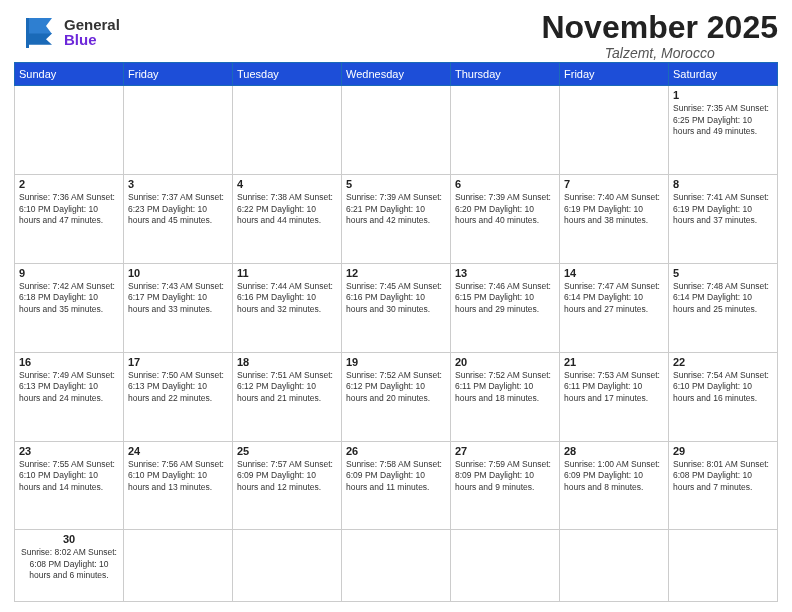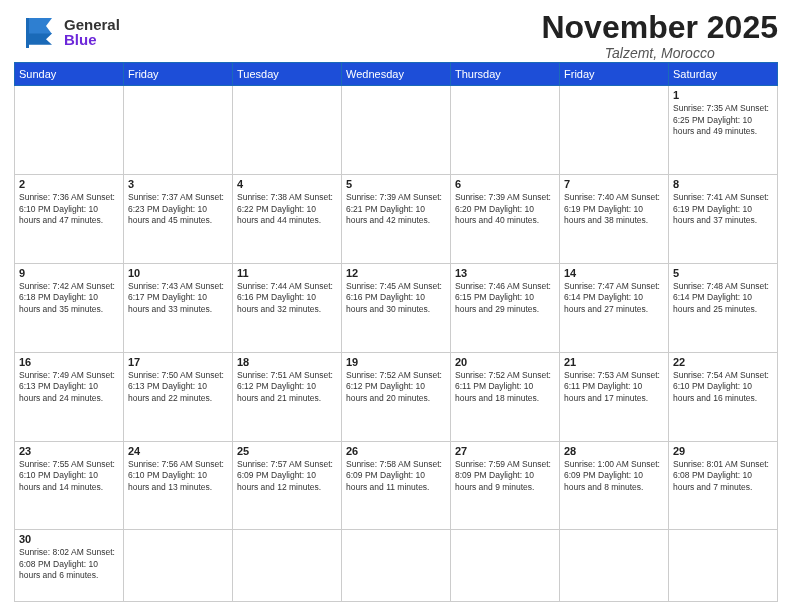--- a/index.html
+++ b/index.html
@@ -82,20 +82,21 @@
       border: 1px solid #ccc;
       vertical-align: top;
       padding: 3px 4px;
       font-size: 9px;
       color: #333;
       background: #fff;
       height: 72px;
     }
     .calendar tbody tr:last-child td {
       height: 58px;
+      text-align: center;
     }
     .day-num {
       font-size: 11px;
       font-weight: bold;
       color: #222;
       display: block;
       margin-bottom: 2px;
     }
     .day-info {
       font-size: 8.5px;

